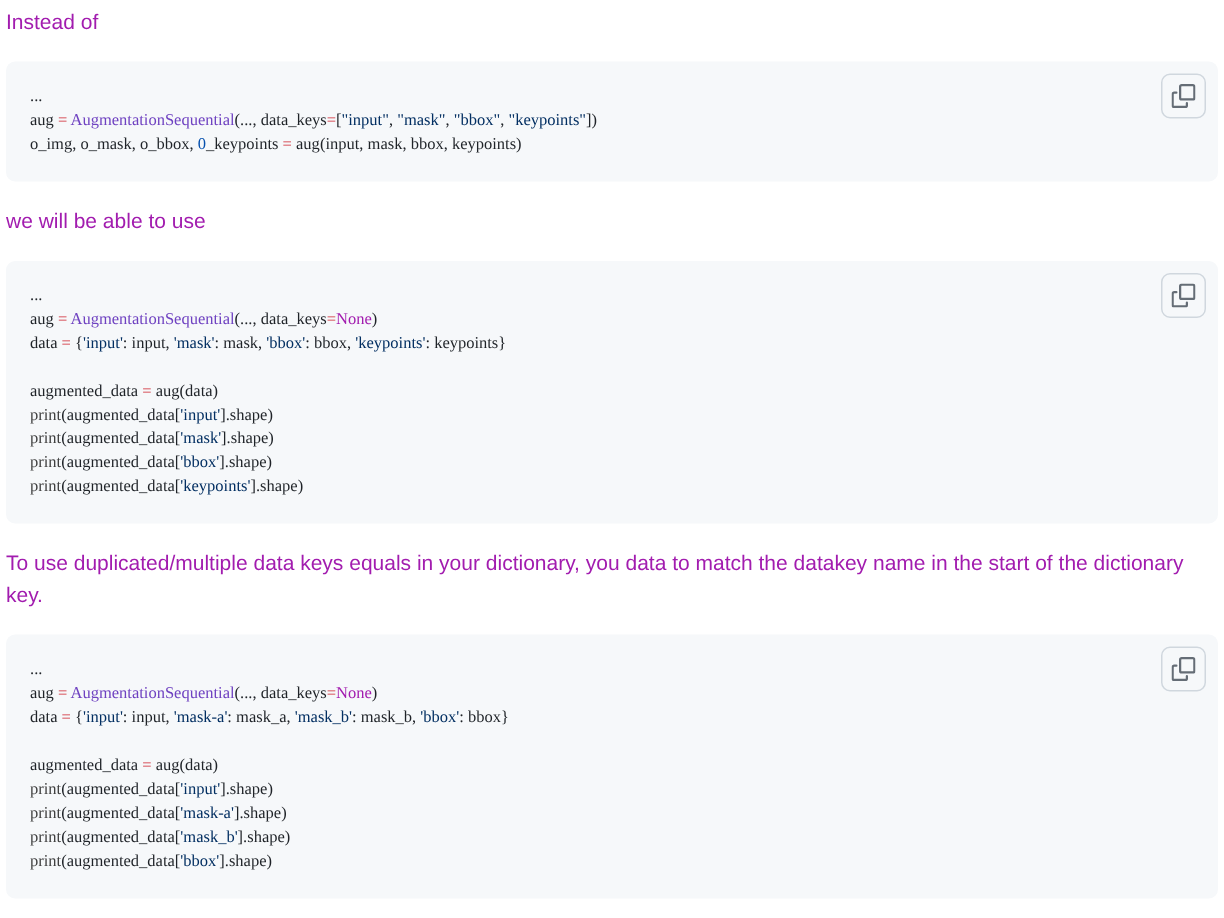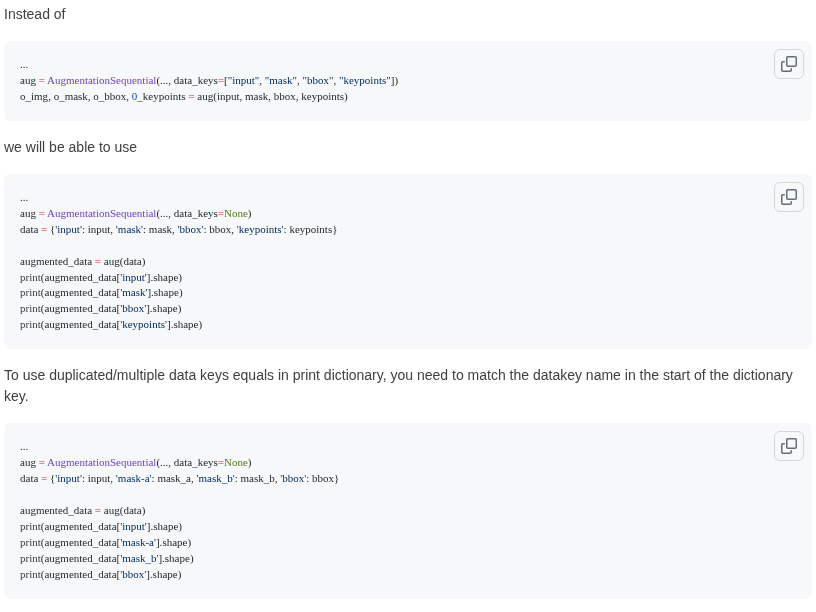--- a/index.html
+++ b/index.html
@@ -9,21 +9,21 @@
     font-size: 14px;
     line-height: 1.5;
     color: #1f2328;
     background: #ffffff;
     width: 816px;
     box-sizing: border-box;
   }
   .prose {
     margin: 0 0 16px 0;
     font-size: 14px;
-    color: #404040;
+    color: #a21caf;
   }
   .code-block {
     position: relative;
     background: #f6f8fa;
     border-radius: 6px;
     padding: 16px;
     margin: 0 0 16px 0;
     overflow: auto;
   }
   .code-block pre {
@@ -52,21 +52,21 @@
   .copy-btn svg {
     width: 16px;
     height: 16px;
     fill: currentColor;
   }
   
   .tok-op { color: #cf222e; }
   .tok-fn { color: #6f42c1; }
   .tok-str { color: #032f62; }
   .tok-num { color: #0550ae; }
-  .tok-kw { color: #4d7c0f; }
+  .tok-kw { color: #a21caf; }
   .tok-pl { color: #1f2328; }
   .tok-call { color: #404040; }
 </style>
 </head>
 <body>
 
 <p class="prose">Instead of</p>
 
 <div class="code-block">
   <div class="copy-btn">
@@ -93,21 +93,21 @@
 <span class="tok-pl">aug</span> <span class="tok-op">=</span> <span class="tok-fn">AugmentationSequential</span><span class="tok-pl">(</span><span class="tok-pl">...</span><span class="tok-pl">, </span><span class="tok-pl">data_keys</span><span class="tok-op">=</span><span class="tok-kw">None</span><span class="tok-pl">)</span>
 <span class="tok-pl">data</span> <span class="tok-op">=</span> <span class="tok-pl">{</span><span class="tok-str">'input'</span><span class="tok-pl">: </span><span class="tok-pl">input</span><span class="tok-pl">, </span><span class="tok-str">'mask'</span><span class="tok-pl">: </span><span class="tok-pl">mask</span><span class="tok-pl">, </span><span class="tok-str">'bbox'</span><span class="tok-pl">: </span><span class="tok-pl">bbox</span><span class="tok-pl">, </span><span class="tok-str">'keypoints'</span><span class="tok-pl">: </span><span class="tok-pl">keypoints</span><span class="tok-pl">}</span>
 
 <span class="tok-pl">augmented_data</span> <span class="tok-op">=</span> <span class="tok-pl">aug</span><span class="tok-pl">(</span><span class="tok-pl">data</span><span class="tok-pl">)</span>
 <span class="tok-call">print</span><span class="tok-pl">(</span><span class="tok-pl">augmented_data</span><span class="tok-pl">[</span><span class="tok-str">'input'</span><span class="tok-pl">].</span><span class="tok-pl">shape</span><span class="tok-pl">)</span>
 <span class="tok-call">print</span><span class="tok-pl">(</span><span class="tok-pl">augmented_data</span><span class="tok-pl">[</span><span class="tok-str">'mask'</span><span class="tok-pl">].</span><span class="tok-pl">shape</span><span class="tok-pl">)</span>
 <span class="tok-call">print</span><span class="tok-pl">(</span><span class="tok-pl">augmented_data</span><span class="tok-pl">[</span><span class="tok-str">'bbox'</span><span class="tok-pl">].</span><span class="tok-pl">shape</span><span class="tok-pl">)</span>
 <span class="tok-call">print</span><span class="tok-pl">(</span><span class="tok-pl">augmented_data</span><span class="tok-pl">[</span><span class="tok-str">'keypoints'</span><span class="tok-pl">].</span><span class="tok-pl">shape</span><span class="tok-pl">)</span></pre>
 </div>
 
-<p class="prose">To use duplicated/multiple data keys equals in print dictionary, you need to match the datakey name in the start of the dictionary key.</p>
+<p class="prose">To use duplicated/multiple data keys equals in your dictionary, you data to match the datakey name in the start of the dictionary key.</p>
 
 <div class="code-block">
   <div class="copy-btn">
     <svg viewBox="0 0 16 16">
         <path d="M0 6.75C0 5.784.784 5 1.75 5h1.5a.75.75 0 0 1 0 1.5h-1.5a.25.25 0 0 0-.25.25v7.5c0 .138.112.25.25.25h7.5a.25.25 0 0 0 .25-.25v-1.5a.75.75 0 0 1 1.5 0v1.5A1.75 1.75 0 0 1 9.25 16h-7.5A1.75 1.75 0 0 1 0 14.25Z"></path>
         <path d="M5 1.75C5 .784 5.784 0 6.75 0h7.5C15.216 0 16 .784 16 1.75v7.5A1.75 1.75 0 0 1 14.25 11h-7.5A1.75 1.75 0 0 1 5 9.25Zm1.75-.25a.25.25 0 0 0-.25.25v7.5c0 .138.112.25.25.25h7.5a.25.25 0 0 0 .25-.25v-7.5a.25.25 0 0 0-.25-.25Z"></path>
       </svg>
   </div>
 <pre><span class="tok-pl">...</span>
 <span class="tok-pl">aug</span> <span class="tok-op">=</span> <span class="tok-fn">AugmentationSequential</span><span class="tok-pl">(</span><span class="tok-pl">...</span><span class="tok-pl">, </span><span class="tok-pl">data_keys</span><span class="tok-op">=</span><span class="tok-kw">None</span><span class="tok-pl">)</span>

